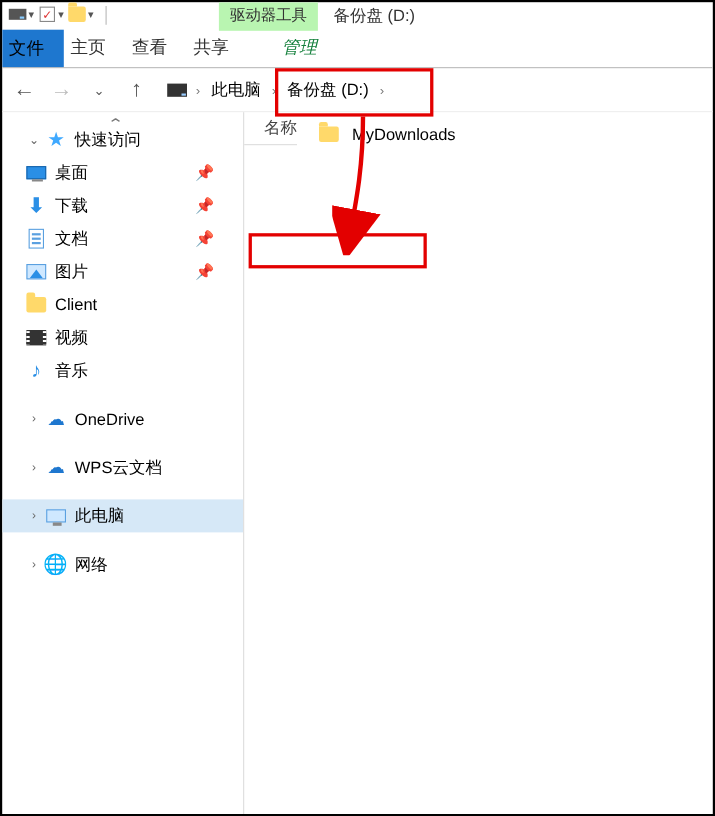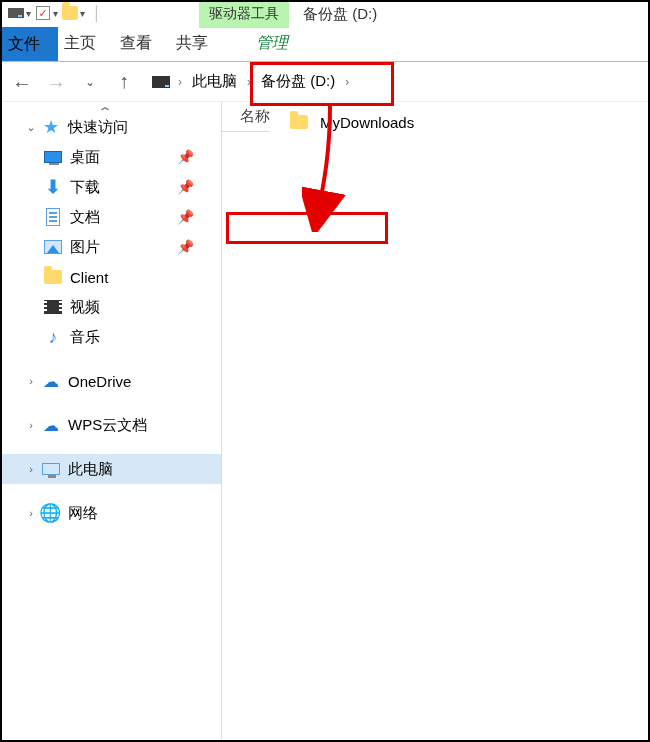--- a/index.html
+++ b/index.html
@@ -47,21 +47,21 @@
   
   .content { display: flex; height: calc(742px - 26px - 34px - 40px - 4px); }
   .sidebar { width: 220px; border-right: 1px solid #ddd; padding: 10px 0 0 0; overflow-y: auto; }
   .main { flex: 1; display: flex; flex-direction: row; }
 
   .col-header { height: 30px; border-bottom: 1px solid #ddd; display: flex; align-items: center; padding-left: 18px; font-size: 15px; color: #444; position: relative; }
   .col-header .sort-ind { position: absolute; right: 160px; top: 3px; color: #777; font-size: 12px; transform: scaleX(1.6); }
 
   .tree-group { margin-bottom: 14px; }
   .tree-item { display: flex; align-items: center; height: 30px; padding-left: 22px; cursor: pointer; font-size: 15px; }
-  .tree-item.child { padding-left: 40px; }
+  .tree-item.child { padding-left: 20px; }
   .tree-item .exp { width: 14px; text-align: center; color: #666; font-size: 11px; margin-right: 2px; }
   .tree-item .ic { width: 22px; height: 22px; display: flex; align-items: center; justify-content: center; margin-right: 6px; }
   .tree-item .pin { margin-left: auto; margin-right: 26px; color: #888; font-size: 14px; }
   .tree-item.selected { background: #d6e8f7; }
 
   .file-list { padding-top: 6px; }
   .file-item { display: flex; align-items: center; height: 28px; padding-left: 18px; cursor: pointer; font-size: 15px; }
   .file-item .ic { width: 22px; height: 22px; display: flex; align-items: center; justify-content: center; margin-right: 10px; }
 
   

